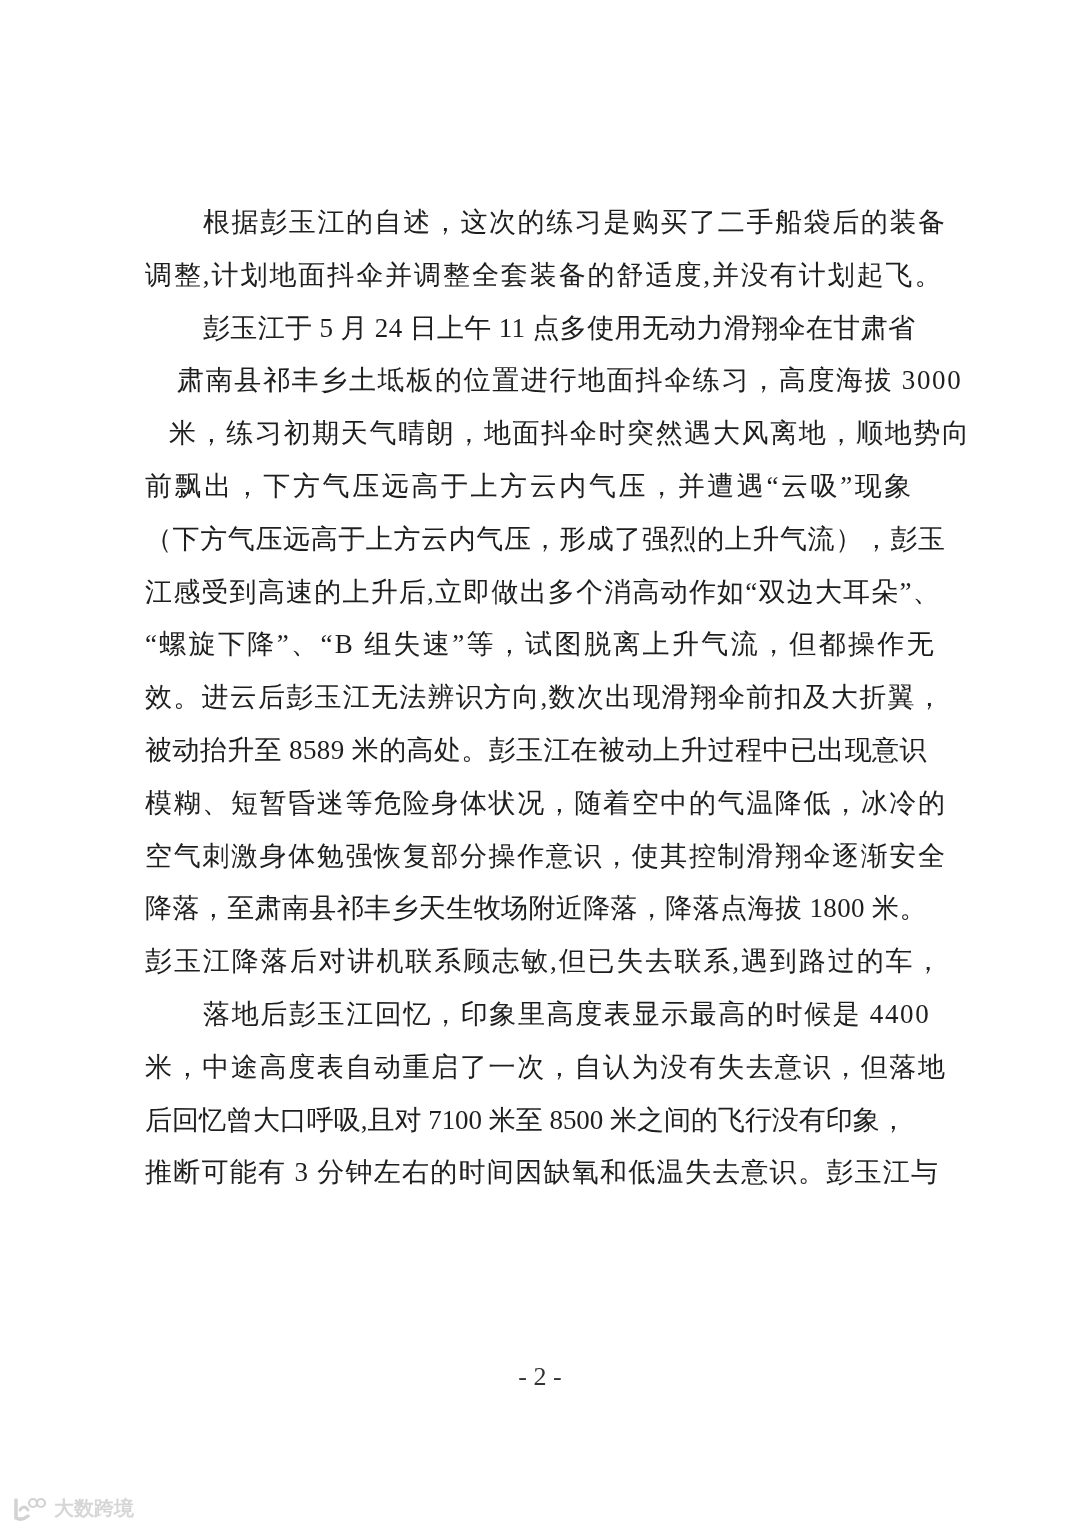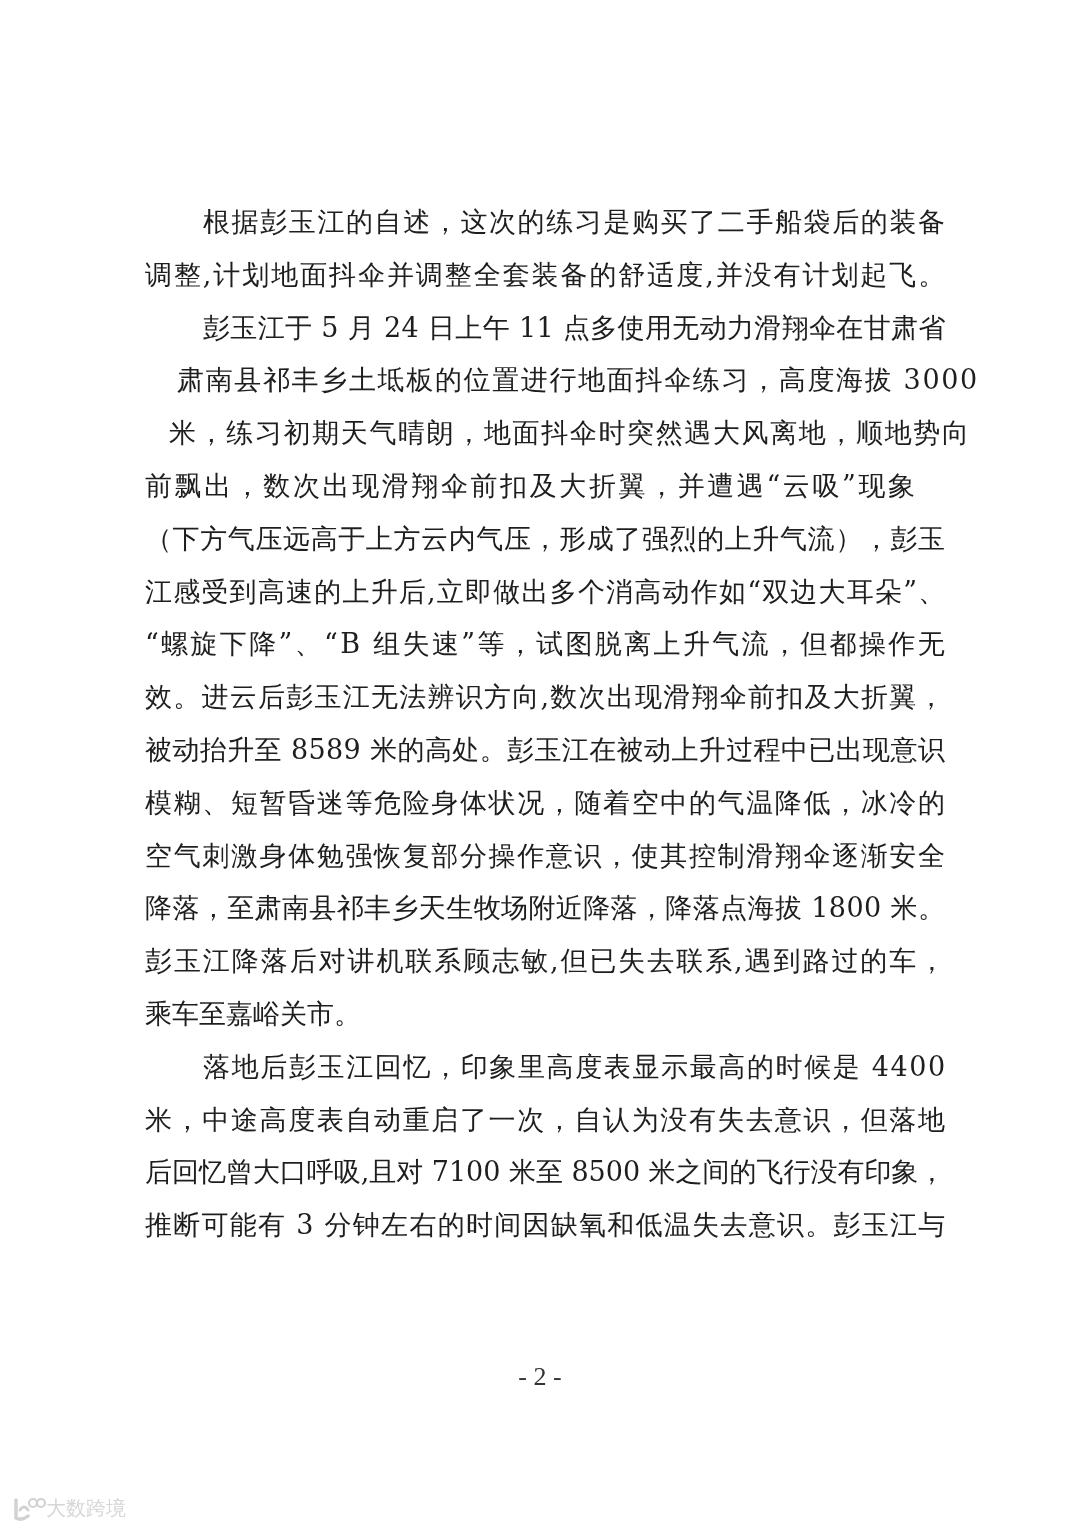--- a/index.html
+++ b/index.html
@@ -13,20 +13,21 @@
       position: relative;
       overflow: hidden;
       font-family: "DejaVu Serif", "Liberation Serif", serif;
       color: #1e1e1e;
     }
     .page {
       position: absolute;
       left: 145px;
       top: 196px;
       width: 800px;
+      font-family: Liberation Serif, serif;
     }
     .line {
       height: 52.8px;
       line-height: 52.8px;
       font-size: 27px;
       white-space: nowrap;
       display: flex;
       justify-content: space-between;
       letter-spacing: 0;
     }
@@ -42,24 +43,25 @@
       font-size: 26px;
       color: #333;
       font-family: "Liberation Serif", serif;
     }
     .watermark {
       position: absolute;
       left: 12px;
       top: 1495px;
       display: flex;
       align-items: center;
+      gap: 8px;
       color: #d6d6d6;
       font-family: "DejaVu Sans", sans-serif;
       font-size: 20px;
-      font-weight: normal;
+      font-weight: bold;
     }
     .watermark .logo {
       width: 34px;
       height: 26px;
       position: relative;
     }
     .watermark .logo svg { display: block; }
   </style>
 </head>
 <body>
@@ -79,21 +81,21 @@
     <div class="line indent">
         <span class="seg" style="letter-spacing: 0.34375px;">彭玉江于 5 月 24 日上午 11 点多使用无动力滑翔伞在甘肃省</span>
       </div>
     <div class="line">
         <span class="seg" style="letter-spacing: 1.65517px; margin-left: 32px;">肃南县祁丰乡土坻板的位置进行地面抖伞练习，高度海拔 3000</span>
       </div>
     <div class="line">
         <span class="seg" style="letter-spacing: 1.62963px; margin-left: 24px;">米，练习初期天气晴朗，地面抖伞时突然遇大风离地，顺地势向</span>
       </div>
     <div class="line">
-        <span class="seg" style="letter-spacing: 2.59259px;">前飘出，数次出现滑翔伞前扣及大折翼，并遭遇“云吸”现象</span>
+        <span class="seg" style="letter-spacing: 2.59259px;">前飘出，下方气压远高于上方云内气压，并遭遇“云吸”现象</span>
       </div>
     <div class="line">
         <span class="seg" style="letter-spacing: 0.607143px;">（下方气压远高于上方云内气压，形成了强烈的上升气流），彭玉</span>
       </div>
     <div class="line">
         <span class="seg" style="letter-spacing: 1.2069px;">江感受到高速的上升后,立即做出多个消高动作如“双边大耳朵”、</span>
       </div>
     <div class="line">
         <span class="seg" style="letter-spacing: 2.34483px;">“螺旋下降”、“B 组失速”等，试图脱离上升气流，但都操作无</span>
       </div>
@@ -107,23 +109,20 @@
         <span class="seg" style="letter-spacing: 1.62963px;">模糊、短暂昏迷等危险身体状况，随着空中的气温降低，冰冷的</span>
       </div>
     <div class="line">
         <span class="seg" style="letter-spacing: 1.62963px;">空气刺激身体勉强恢复部分操作意识，使其控制滑翔伞逐渐安全</span>
       </div>
     <div class="line">
         <span class="seg" style="letter-spacing: 0.387097px;">降落，至肃南县祁丰乡天生牧场附近降落，降落点海拔 1800 米。</span>
       </div>
     <div class="line">
         <span class="seg" style="letter-spacing: 1.92857px;">彭玉江降落后对讲机联系顾志敏,但已失去联系,遇到路过的车，</span>
-      </div>
-    <div class="line last">
-        <span class="seg">乘车至嘉峪关市。</span>
       </div>
   </div>
 
   <div>
     <div class="line indent">
         <span class="seg" style="letter-spacing: 1.62963px;">落地后彭玉江回忆，印象里高度表显示最高的时候是 4400</span>
       </div>
     <div class="line">
         <span class="seg" style="letter-spacing: 1.62963px;">米，中途高度表自动重启了一次，自认为没有失去意识，但落地</span>
       </div>

